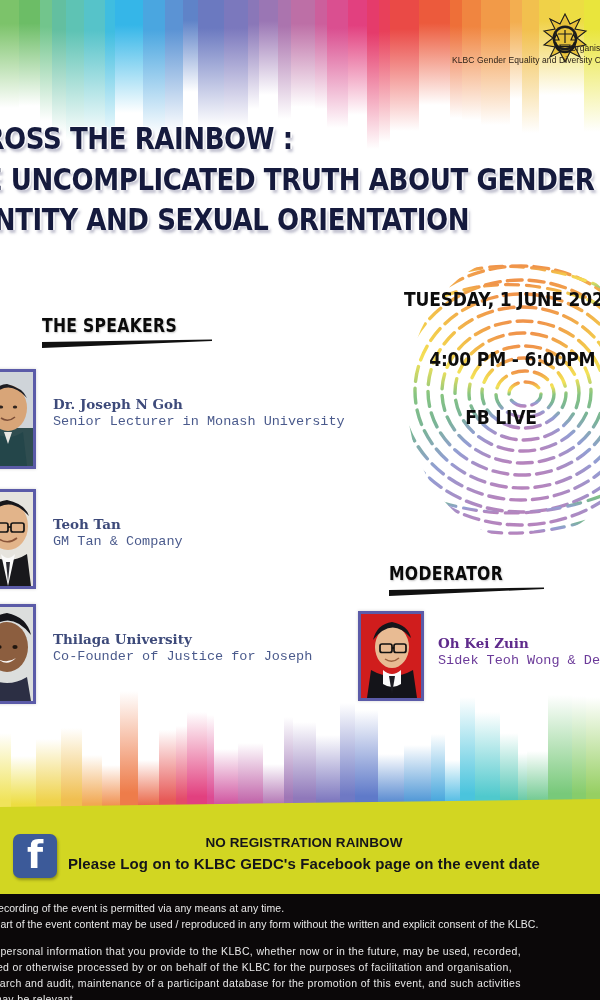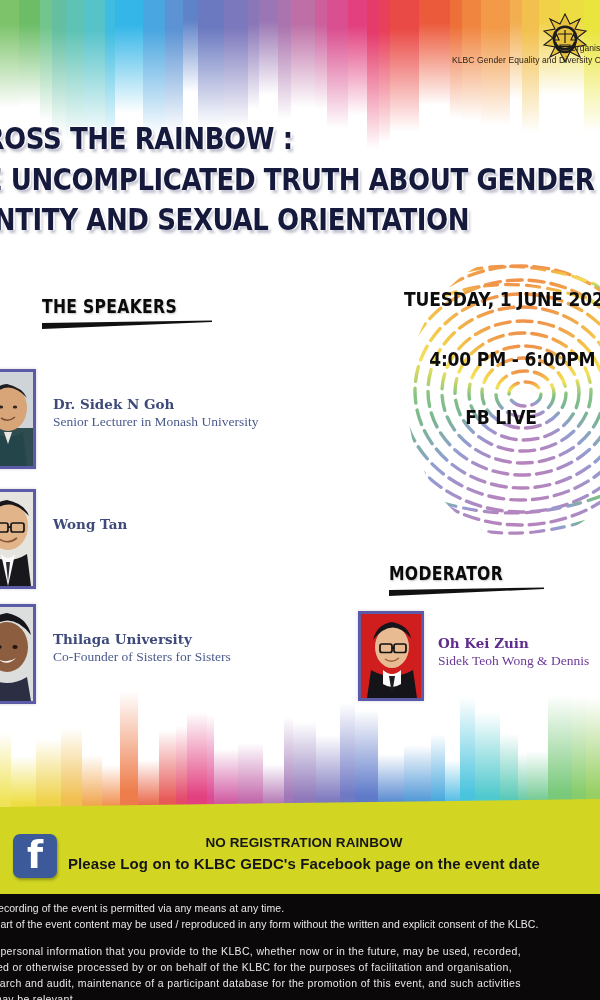--- a/index.html
+++ b/index.html
@@ -80,21 +80,21 @@
   .sec-head .label {
     font-family:"DejaVu Sans", sans-serif;
     font-weight:bold; font-size:19px; color:#0a0a0a;
     letter-spacing:.4px; transform:scaleX(.82);
     transform-origin:left center; white-space:nowrap;
     text-shadow:1px 1px 2px rgba(150,150,150,.55);
   }
   .wedge { margin-top:3px; height:9px; position:relative; overflow:hidden; }
   .wedge svg { display:block; }
 
-  .speakers-head { left:42px; top:295px; }
+  .speakers-head { left:42px; top:314px; }
   .moderator-head { left:389px; top:562px; }
 
   
   .person { position:absolute; display:flex; align-items:flex-start; }
   .photo-frame {
     flex:0 0 auto;
     border:3px solid #5b5ba8;
     background:#dfe2ea;
     overflow:hidden;
     position:relative;
@@ -102,21 +102,21 @@
   }
   .photo-frame svg { display:block; }
 
   .person-text { margin-left:17px; padding-top:27px; }
   .p-name {
     font-family:"DejaVu Serif", serif;
     font-weight:bold; font-size:13.5px;
     color:#3d4a7a; line-height:1.25; white-space:nowrap;
   }
   .p-role {
-    font-family:Liberation Serif, serif;
+    font-family:Liberation Mono, monospace;
     font-size:13.5px; color:#4a5a8c;
     line-height:1.3; white-space:nowrap; font-weight:400;
   }
 
   .sp1 { left:-26px; top:369px; }
   .sp2 { left:-26px; top:489px; }
   .sp3 { left:-26px; top:604px; }
 
   .mod-row { left:358px; top:611px; }
   .mod-row .person-text { padding-top:24px; margin-left:14px; }
@@ -290,60 +290,61 @@
         <ellipse cx="31" cy="36" rx="19" ry="23" fill="#d8a578"></ellipse>
         <path d="M12 28 Q30 4 50 26 Q46 16 30 12 Q16 13 12 28 Z" fill="#1d1d22"></path>
         <ellipse cx="24" cy="35" rx="2.2" ry="1.6" fill="#30251f"></ellipse>
         <ellipse cx="38" cy="35" rx="2.2" ry="1.6" fill="#30251f"></ellipse>
         <path d="M24 46 Q31 51 38 45" stroke="#7d4f38" stroke-width="1.6" fill="none"></path>
         <path d="M16 60 Q31 70 46 60 L50 94 L14 94 Z" fill="#24464a"></path>
         <path d="M27 60 L31 72 L35 60 Z" fill="#e9e7e2"></path>
       </svg>
     </div>
     <div class="person-text">
-      <div class="p-name">Dr. Sidek N Goh</div>
+      <div class="p-name">Dr. Joseph N Goh</div>
       <div class="p-role">Senior Lecturer in Monash University</div>
     </div>
   </div>
 
   <div class="person sp2">
     <div class="photo-frame">
       <svg viewBox="0 0 56 94" width="56" height="94">
         <rect width="56" height="94" fill="#e6e4de"></rect>
         <ellipse cx="31" cy="34" rx="20" ry="24" fill="#e2b48a"></ellipse>
         <path d="M10 26 Q30 0 52 24 Q48 12 30 8 Q14 10 10 26 Z" fill="#17171b"></path>
         <rect x="18" y="31" width="13" height="9" rx="2" fill="none" stroke="#141414" stroke-width="1.7"></rect>
         <rect x="34" y="31" width="13" height="9" rx="2" fill="none" stroke="#141414" stroke-width="1.7"></rect>
         <path d="M31 35 h3" stroke="#141414" stroke-width="1.7"></path>
         <path d="M22 47 Q31 53 40 46" stroke="#8a5539" stroke-width="1.6" fill="none"></path>
         <path d="M12 62 Q31 74 50 62 L54 94 L10 94 Z" fill="#18181c"></path>
         <path d="M24 62 L31 94 L38 62 Q31 70 24 62 Z" fill="#fafafa"></path>
         <path d="M29 70 L31 90 L33 70 Z" fill="#2a2a32"></path>
       </svg>
     </div>
     <div class="person-text">
-      <div class="p-name">Wong Tan</div>
+      <div class="p-name">Teoh Tan</div>
+      <div class="p-role">GM Tan &amp; Company</div>
     </div>
   </div>
 
   <div class="person sp3">
     <div class="photo-frame">
       <svg viewBox="0 0 56 94" width="56" height="94">
         <rect width="56" height="94" fill="#dcdedd"></rect>
         <ellipse cx="30" cy="40" rx="21" ry="25" fill="#8c5e3f"></ellipse>
         <path d="M6 30 Q30 -2 54 28 Q50 10 30 6 Q10 9 6 30 Z" fill="#15151a"></path>
         <ellipse cx="22" cy="40" rx="2.6" ry="1.9" fill="#20160f"></ellipse>
         <ellipse cx="38" cy="40" rx="2.6" ry="1.9" fill="#20160f"></ellipse>
         <path d="M21 52 Q30 60 39 51 Q30 57 21 52 Z" fill="#fdfdfd"></path>
         <path d="M10 70 Q30 82 50 70 L54 94 L8 94 Z" fill="#2c2f44"></path>
       </svg>
     </div>
     <div class="person-text">
       <div class="p-name">Thilaga University</div>
-      <div class="p-role">Co-Founder of Sisters for Sisters</div>
+      <div class="p-role">Co-Founder of Justice for Joseph</div>
     </div>
   </div>
 
   <div class="sec-head moderator-head">
     <div class="label">MODERATOR</div>
     <div class="wedge" style="width:155px">
       <svg viewBox="0 0 155 9" width="155" height="9" preserveAspectRatio="none">
         <polygon points="0,3 155,0.5 155,2 0,9" fill="#111"></polygon>
       </svg>
     </div>

